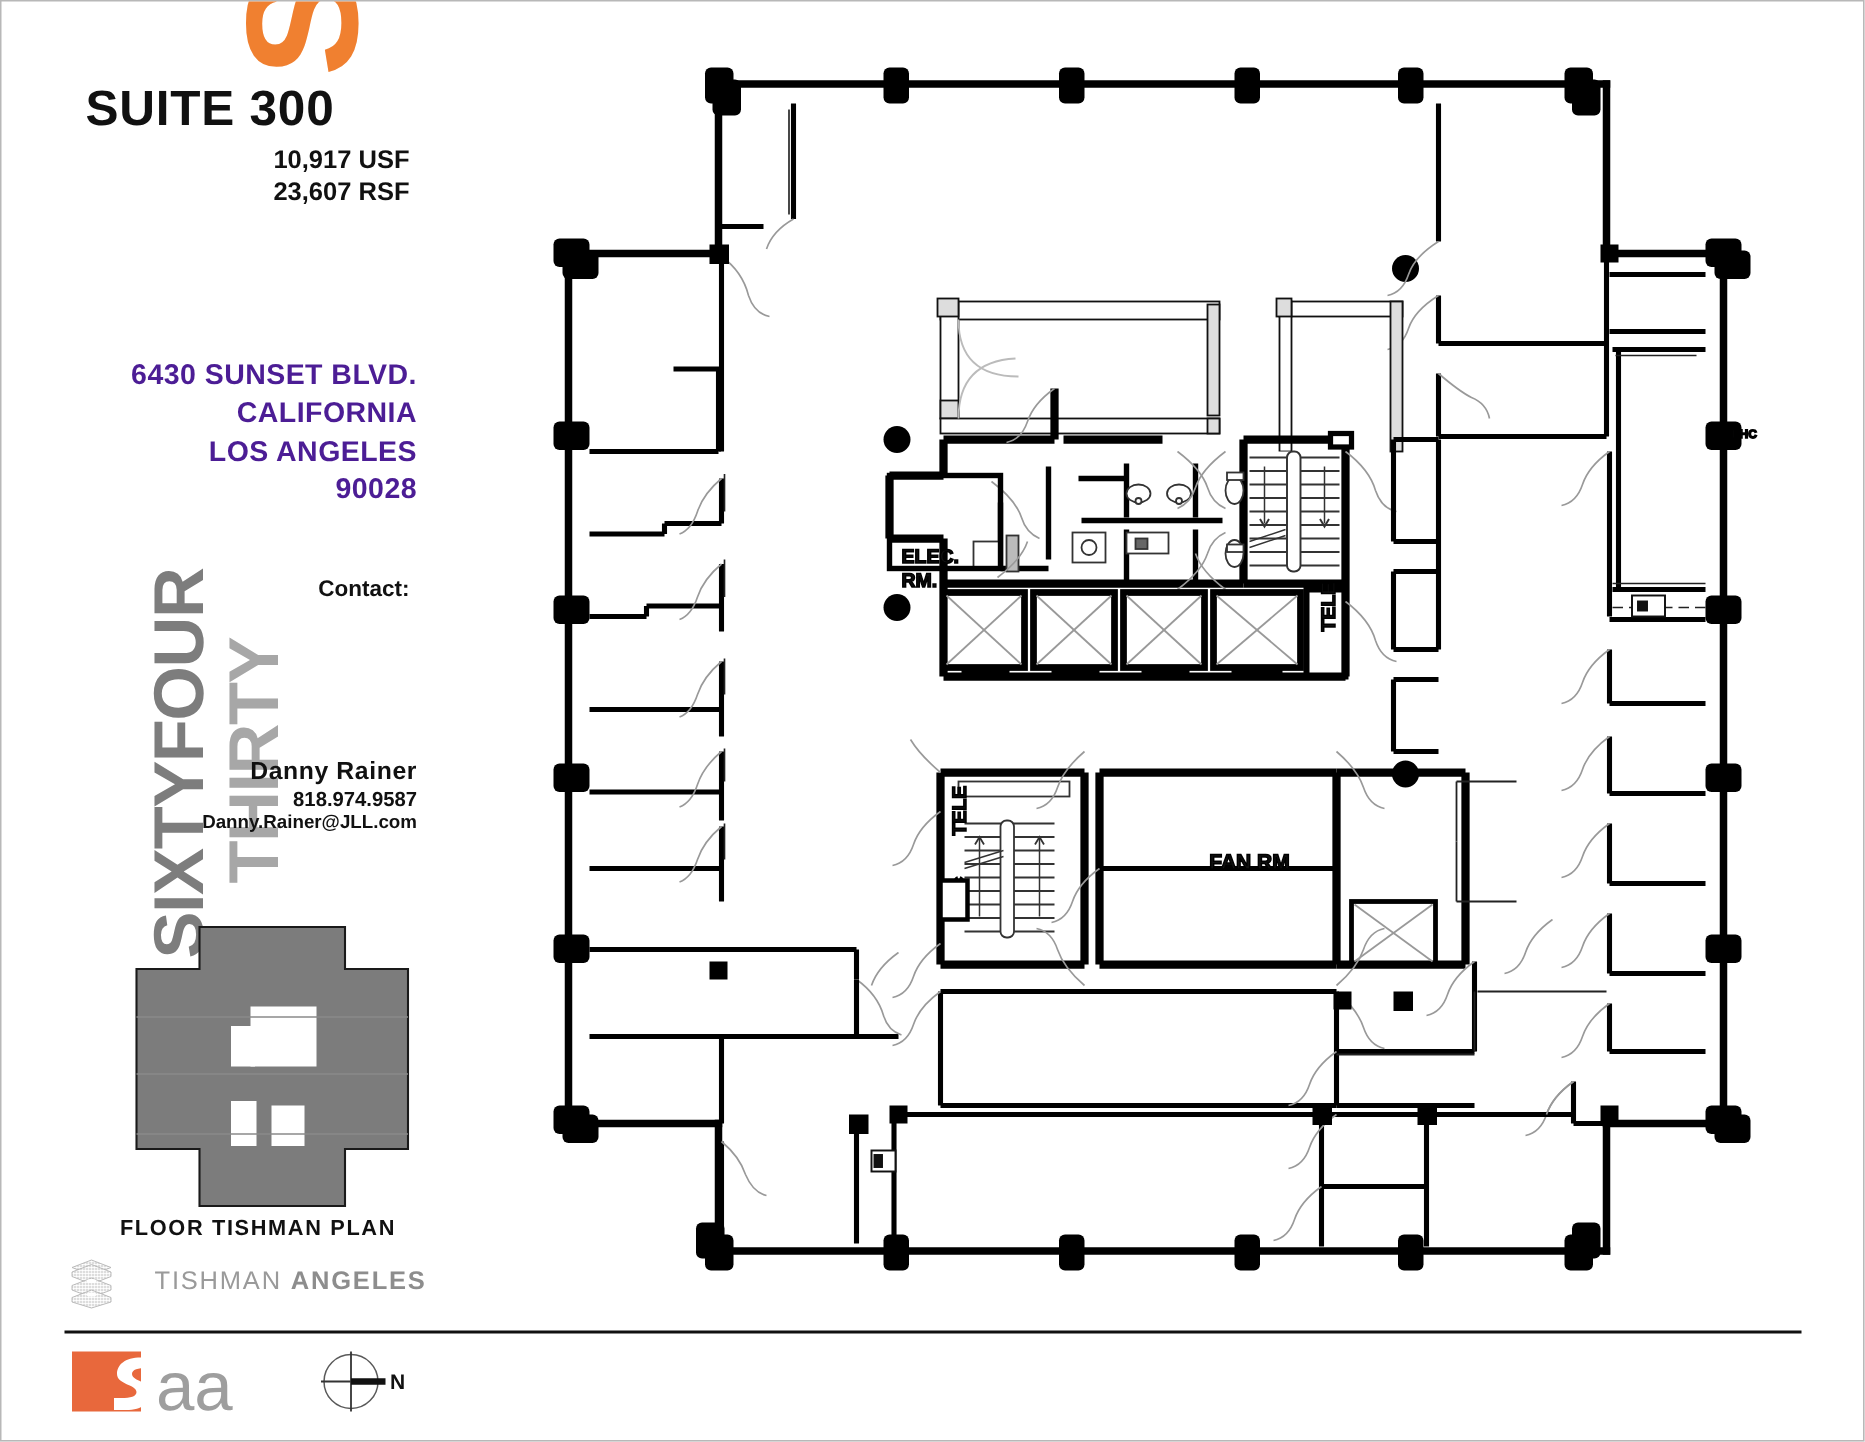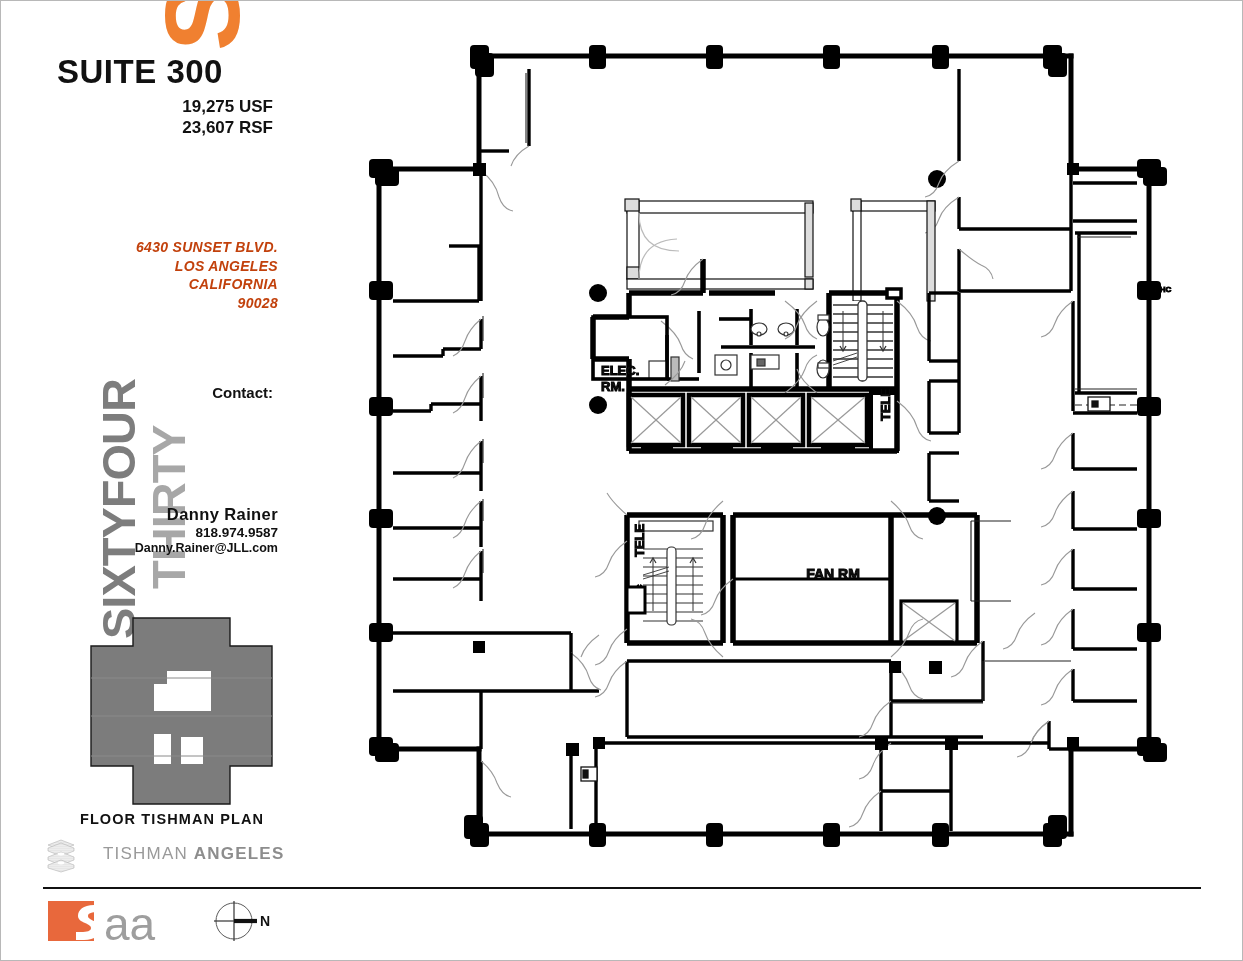--- a/index.html
+++ b/index.html
@@ -12,21 +12,21 @@
   .vert-logo{position:absolute;left:28px;top:28px;width:120px;height:610px;}
   .vert-word{position:absolute;transform-origin:0 0;white-space:nowrap;font-weight:bold;letter-spacing:-2px;}
 
   .sunset{left:128px;top:22px;transform:rotate(-90deg);font-size:106px;color:#F08030;line-height:0.85;letter-spacing:-4px;}
   .sixtyfour{left:62px;top:610px;transform:rotate(-90deg);font-size:47px;color:#7d7d7d;letter-spacing:-1px;}
   .thirty{left:112px;top:560px;transform:rotate(-90deg);font-size:47px;color:#a7a7a7;letter-spacing:-1px;}
 
   .suite-title{position:absolute;left:0;top:52px;width:278px;text-align:center;font-size:33px;font-weight:bold;color:#111;letter-spacing:0.5px;}
   .area-lines{position:absolute;left:0;top:95px;width:272px;text-align:right;font-size:17px;font-weight:bold;color:#111;line-height:1.25;}
 
-  .address{position:absolute;left:0;top:237px;width:277px;text-align:right;font-size:14px;font-weight:bold;color:#c2410c;line-height:1.33;letter-spacing:0.3px;font-style:italic;}
+  .address{position:absolute;left:0;top:237px;width:277px;text-align:right;font-size:19px;font-weight:bold;color:#4c1d95;line-height:1.33;letter-spacing:0.3px;}
 
   .contact-label{position:absolute;left:0;top:383px;width:272px;text-align:right;font-size:15px;color:#111;font-weight:bold;}
   .contact-block{position:absolute;width:277px;text-align:right;color:#111;}
   .c1{top:422px;left:0;}
   .c2{top:504px;left:0;}
   .c-name{font-size:16.5px;font-weight:bold;letter-spacing:0.4px;}
   .c-phone{font-size:13.5px;font-weight:bold;margin-top:1px;}
   .c-mail{font-size:12.5px;font-weight:bold;margin-top:1px;}
 
   
@@ -59,28 +59,28 @@
   <div class="left-panel">
 
     <div class="vert-logo">
       <div class="vert-word sunset">SUNSET</div>
       <div class="vert-word sixtyfour">SIXTYFOUR</div>
       <div class="vert-word thirty">THIRTY</div>
     </div>
 
     <div class="suite-title">SUITE 300</div>
     <div class="area-lines">
-      <div>19,275 USF</div>
+      <div>10,917 USF</div>
       <div>23,607 RSF</div>
     </div>
 
     <div class="address">
       <div>6430 SUNSET BLVD.</div>
+      <div>CALIFORNIA</div>
       <div>LOS ANGELES</div>
-      <div>CALIFORNIA</div>
       <div>90028</div>
     </div>
 
     <div class="contact-label">Contact:</div>
 
 
     <div class="contact-block c2">
       <div class="c-name">Danny Rainer</div>
       <div class="c-phone">818.974.9587</div>
       <div class="c-mail">Danny.Rainer@JLL.com</div>

